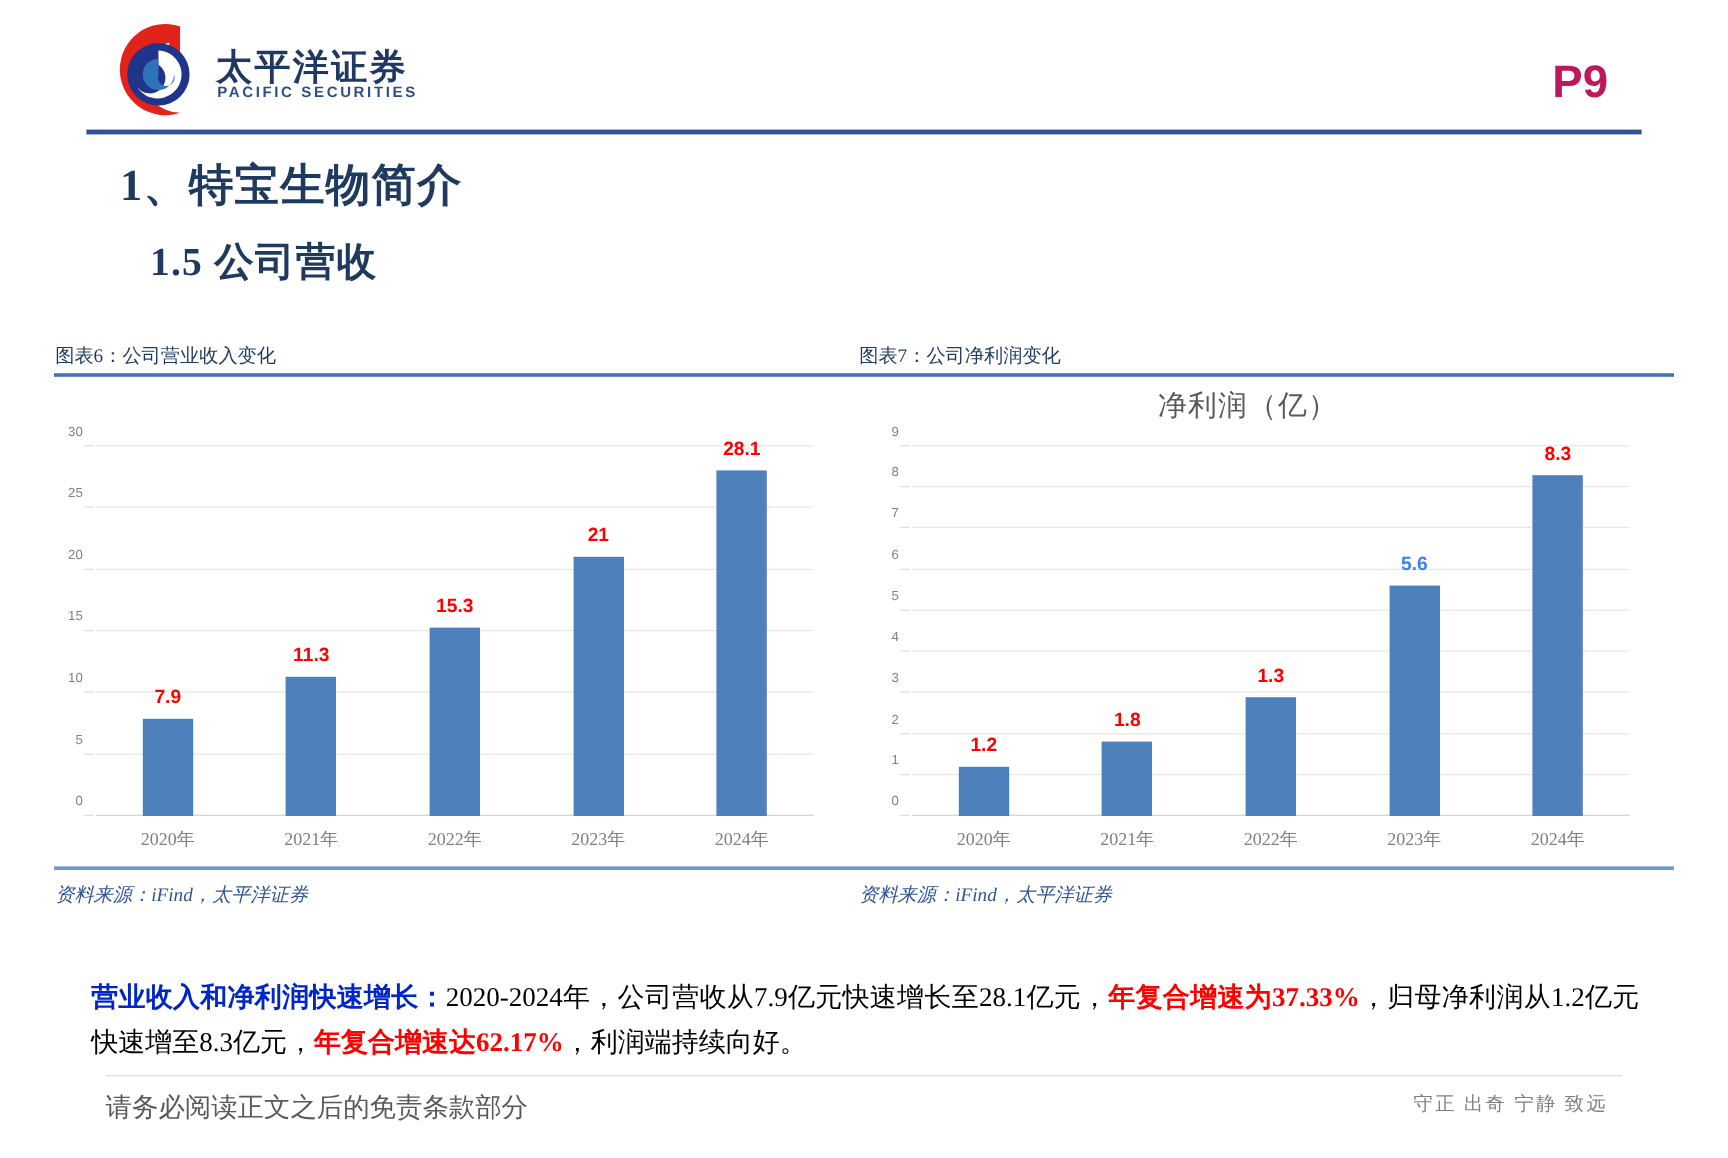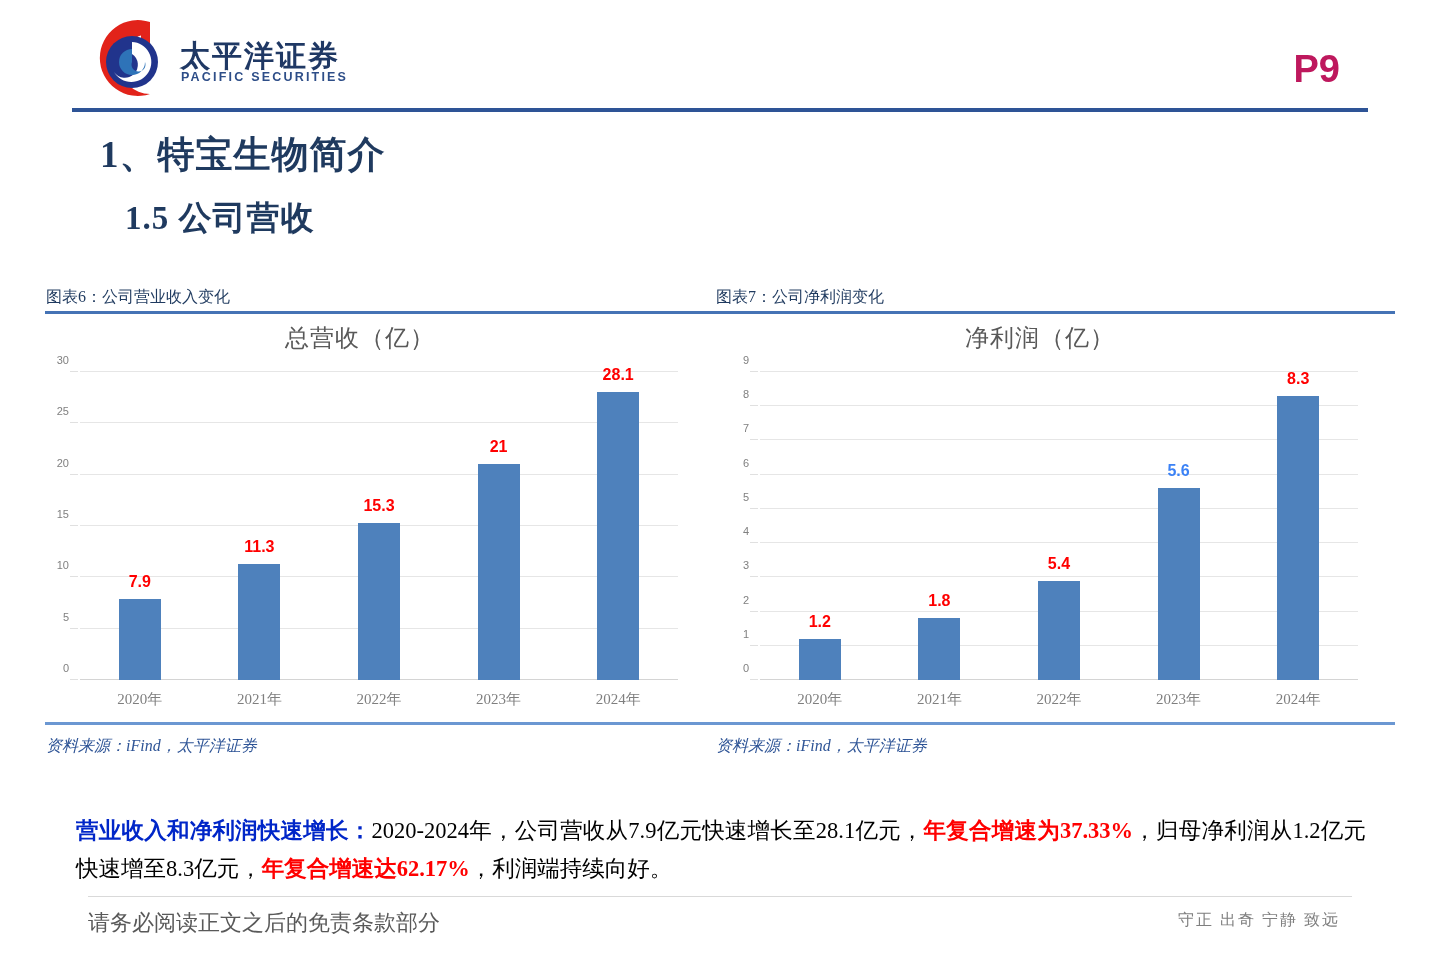--- a/index.html
+++ b/index.html
@@ -273,21 +273,20 @@
 </div>
 
 <div id="title-main">1、特宝生物简介</div>
 <div id="title-sub">1.5 公司营收</div>
 
 <div id="fig-caption-left" class="fig-caption">图表6：公司营业收入变化</div>
 <div id="fig-caption-right" class="fig-caption">图表7：公司净利润变化</div>
 <div id="caption-rule"></div>
 
 <div id="chart-panel-left" class="chart-panel">
-  <div class="chart-title">总营收（亿）</div>
   <div class="plot">
     <div class="plot-inner">
         <div class="gridline" style="bottom: 0%;"></div>
         <div class="ytick" style="bottom: 0%;">0</div>
         <div class="ytick-stub" style="bottom: 0%;"></div>
         <div class="gridline" style="bottom: 16.6667%;"></div>
         <div class="ytick" style="bottom: 16.6667%;">5</div>
         <div class="ytick-stub" style="bottom: 16.6667%;"></div>
         <div class="gridline" style="bottom: 33.3333%;"></div>
         <div class="ytick" style="bottom: 33.3333%;">10</div>
@@ -374,21 +373,21 @@
           <div class="bar-label" style="bottom: calc(13.3333% + 8px); color: rgb(255, 0, 0);">1.2</div>
           <div class="xtick">2020年</div>
         </div>
         <div class="bar-slot" style="left: 20%; width: 20%;">
           <div class="bar" style="height: 20%; width: 42px; background: rgb(78, 129, 188);"></div>
           <div class="bar-label" style="bottom: calc(20% + 8px); color: rgb(255, 0, 0);">1.8</div>
           <div class="xtick">2021年</div>
         </div>
         <div class="bar-slot" style="left: 40%; width: 20%;">
           <div class="bar" style="height: 32.2222%; width: 42px; background: rgb(78, 129, 188);"></div>
-          <div class="bar-label" style="bottom: calc(32.2222% + 8px); color: rgb(255, 0, 0);">5.4</div>
+          <div class="bar-label" style="bottom: calc(32.2222% + 8px); color: rgb(255, 0, 0);">1.3</div>
           <div class="xtick">2022年</div>
         </div>
         <div class="bar-slot" style="left: 60%; width: 20%;">
           <div class="bar" style="height: 62.2222%; width: 42px; background: rgb(78, 129, 188);"></div>
           <div class="bar-label" style="bottom: calc(62.2222% + 8px); color: #3b82f6;">5.6</div>
           <div class="xtick">2023年</div>
         </div>
         <div class="bar-slot" style="left: 80%; width: 20%;">
           <div class="bar" style="height: 92.2222%; width: 42px; background: rgb(78, 129, 188);"></div>
           <div class="bar-label" style="bottom: calc(92.2222% + 8px); color: rgb(255, 0, 0);">8.3</div>

